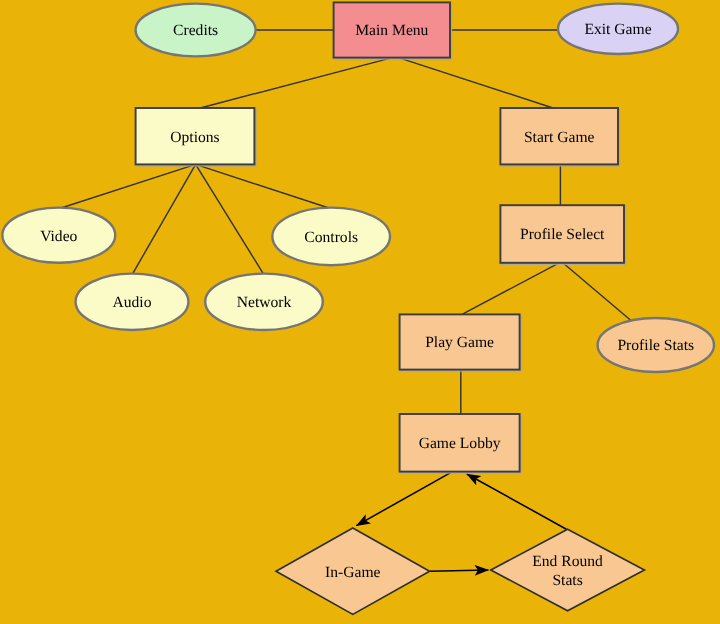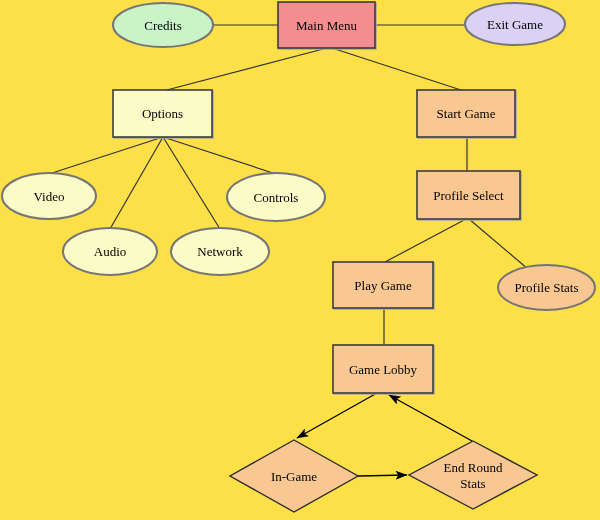--- a/index.html
+++ b/index.html
@@ -1,19 +1,19 @@
 <!DOCTYPE html>
 <html><head>
 <meta charset="utf-8">
 <style>
   html,body{margin:0;padding:0;background:#ffffff;}
   .stage{
     position:relative;
     width:600px;height:520px;
-    background:#fde047;
+    background:#eab308;
     font-family:"Liberation Serif", serif;
     overflow:hidden;
   }
   svg{display:block;}
   .edge{stroke:#333333;stroke-width:1.2;fill:none;}
   .edge.arrow{stroke:#000000;stroke-width:1.3;}
   .shape{stroke-width:1.6;}
   .shape.rect{stroke:#3d3d3d;filter:drop-shadow(1px 1px 0 #a8a8a8);}
   .shape.ellipse{stroke:#757575;stroke-width:2;}
   .shape.diamond{stroke:#2e2e2e;stroke-width:1.4;}

